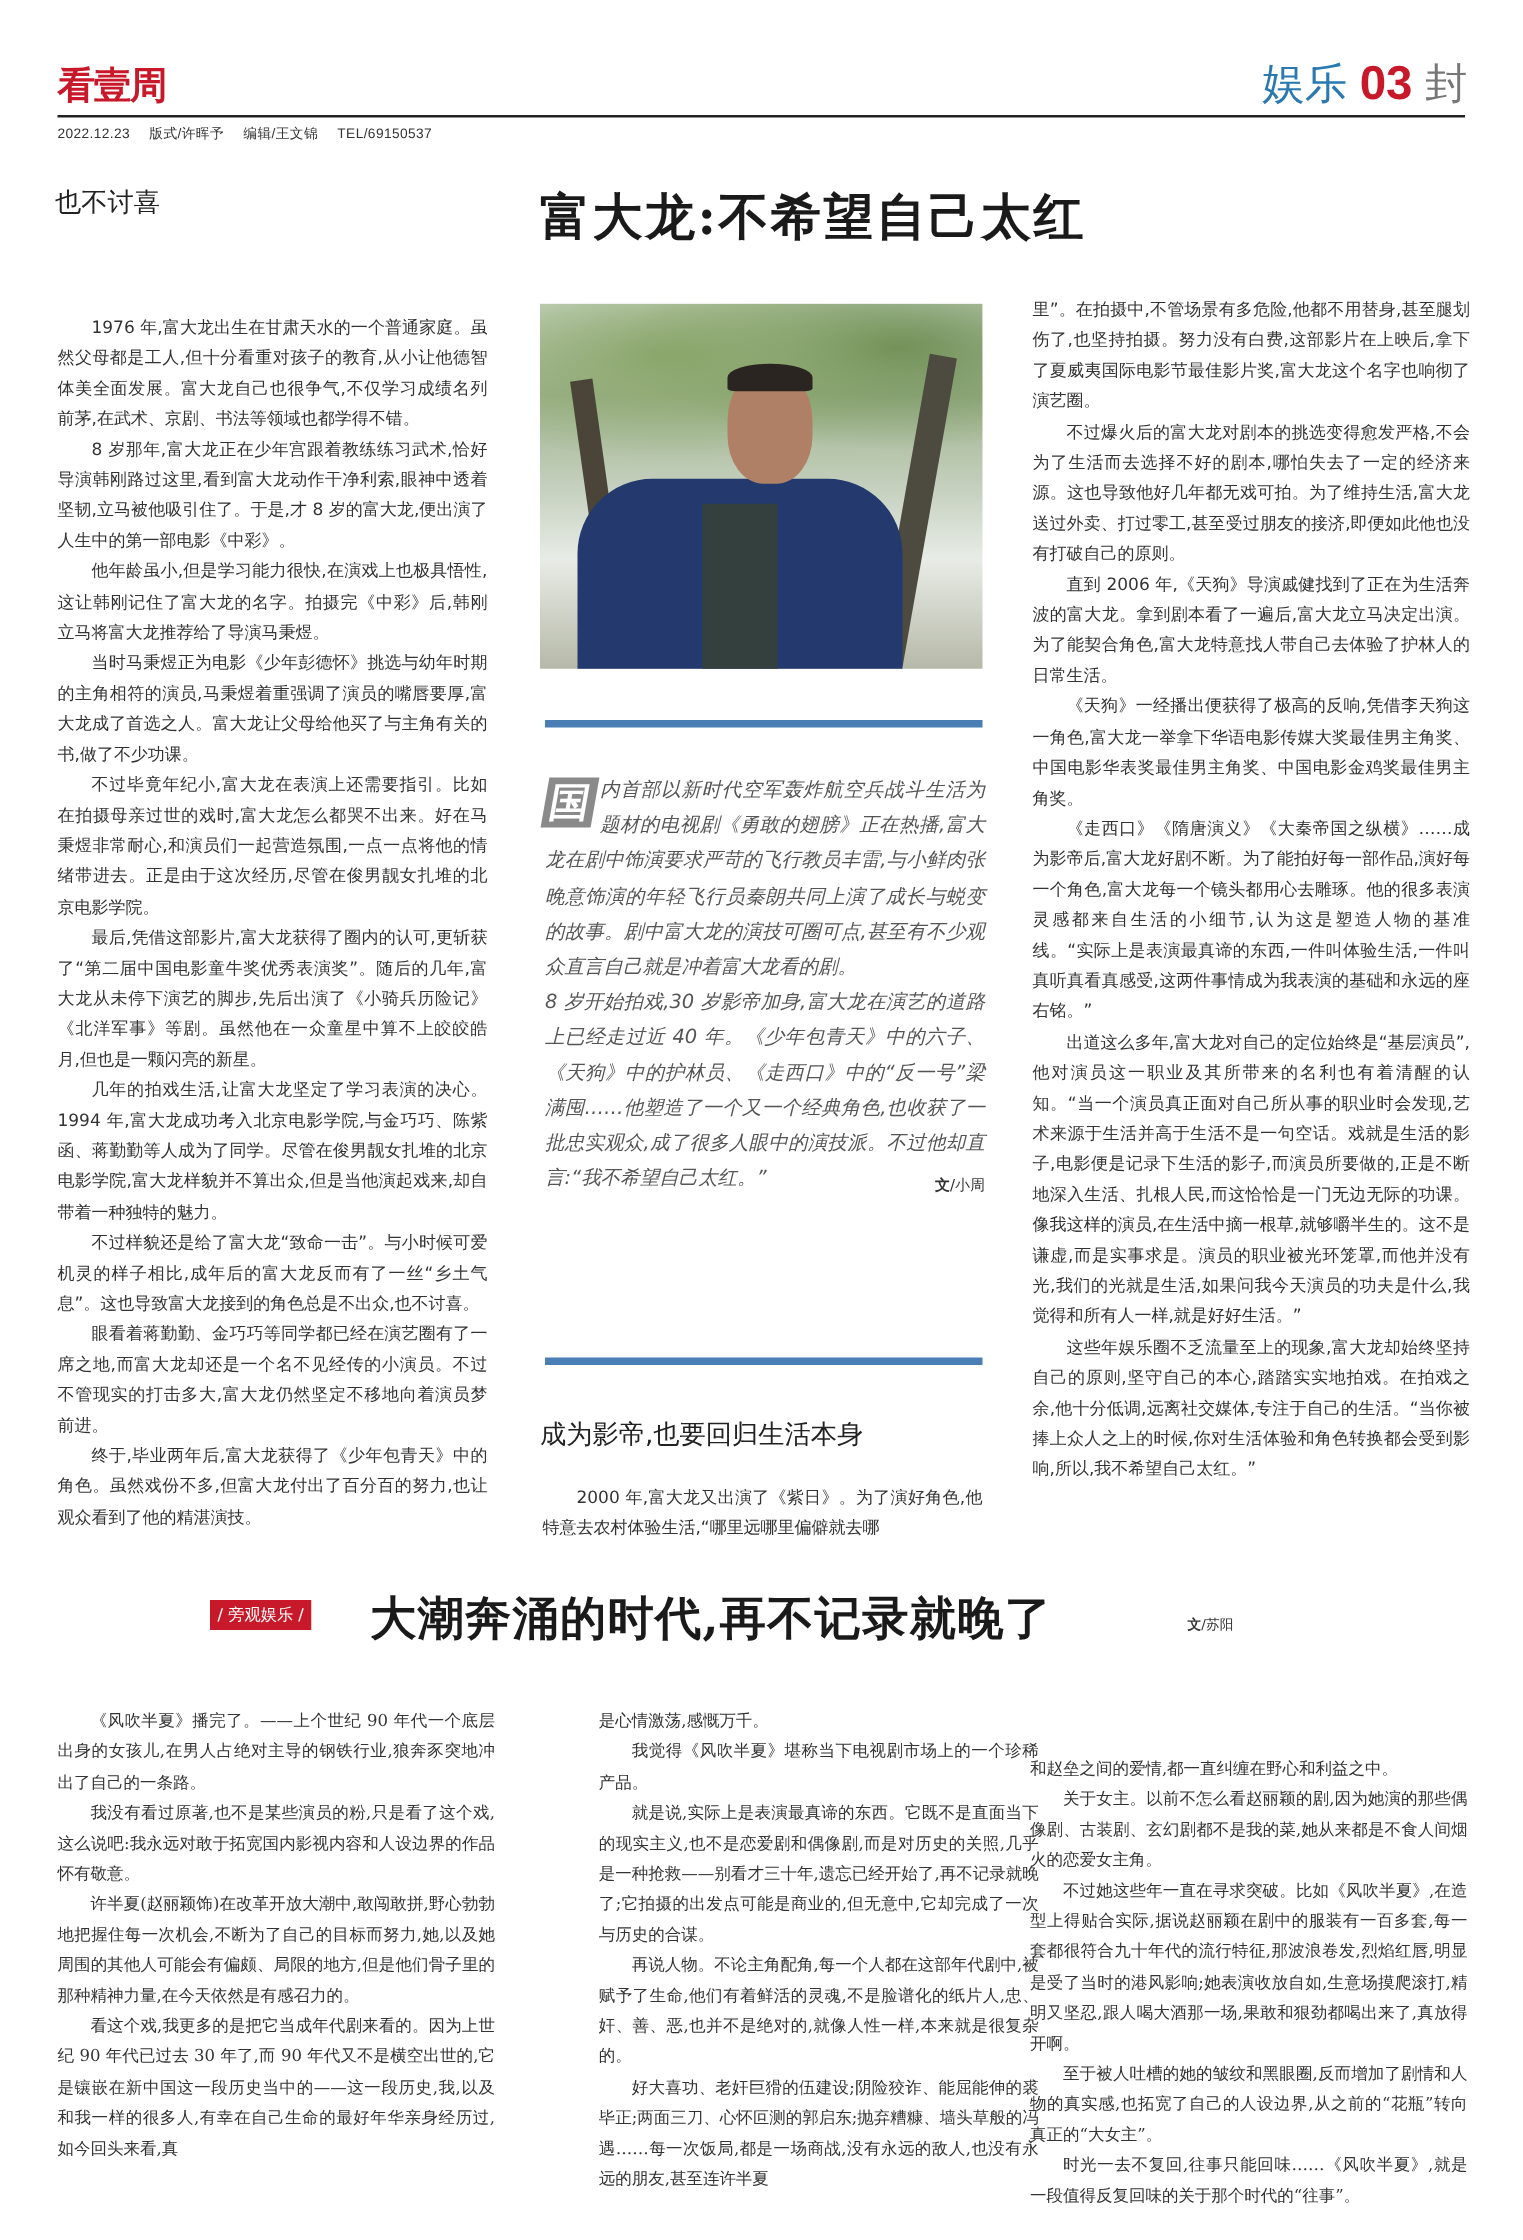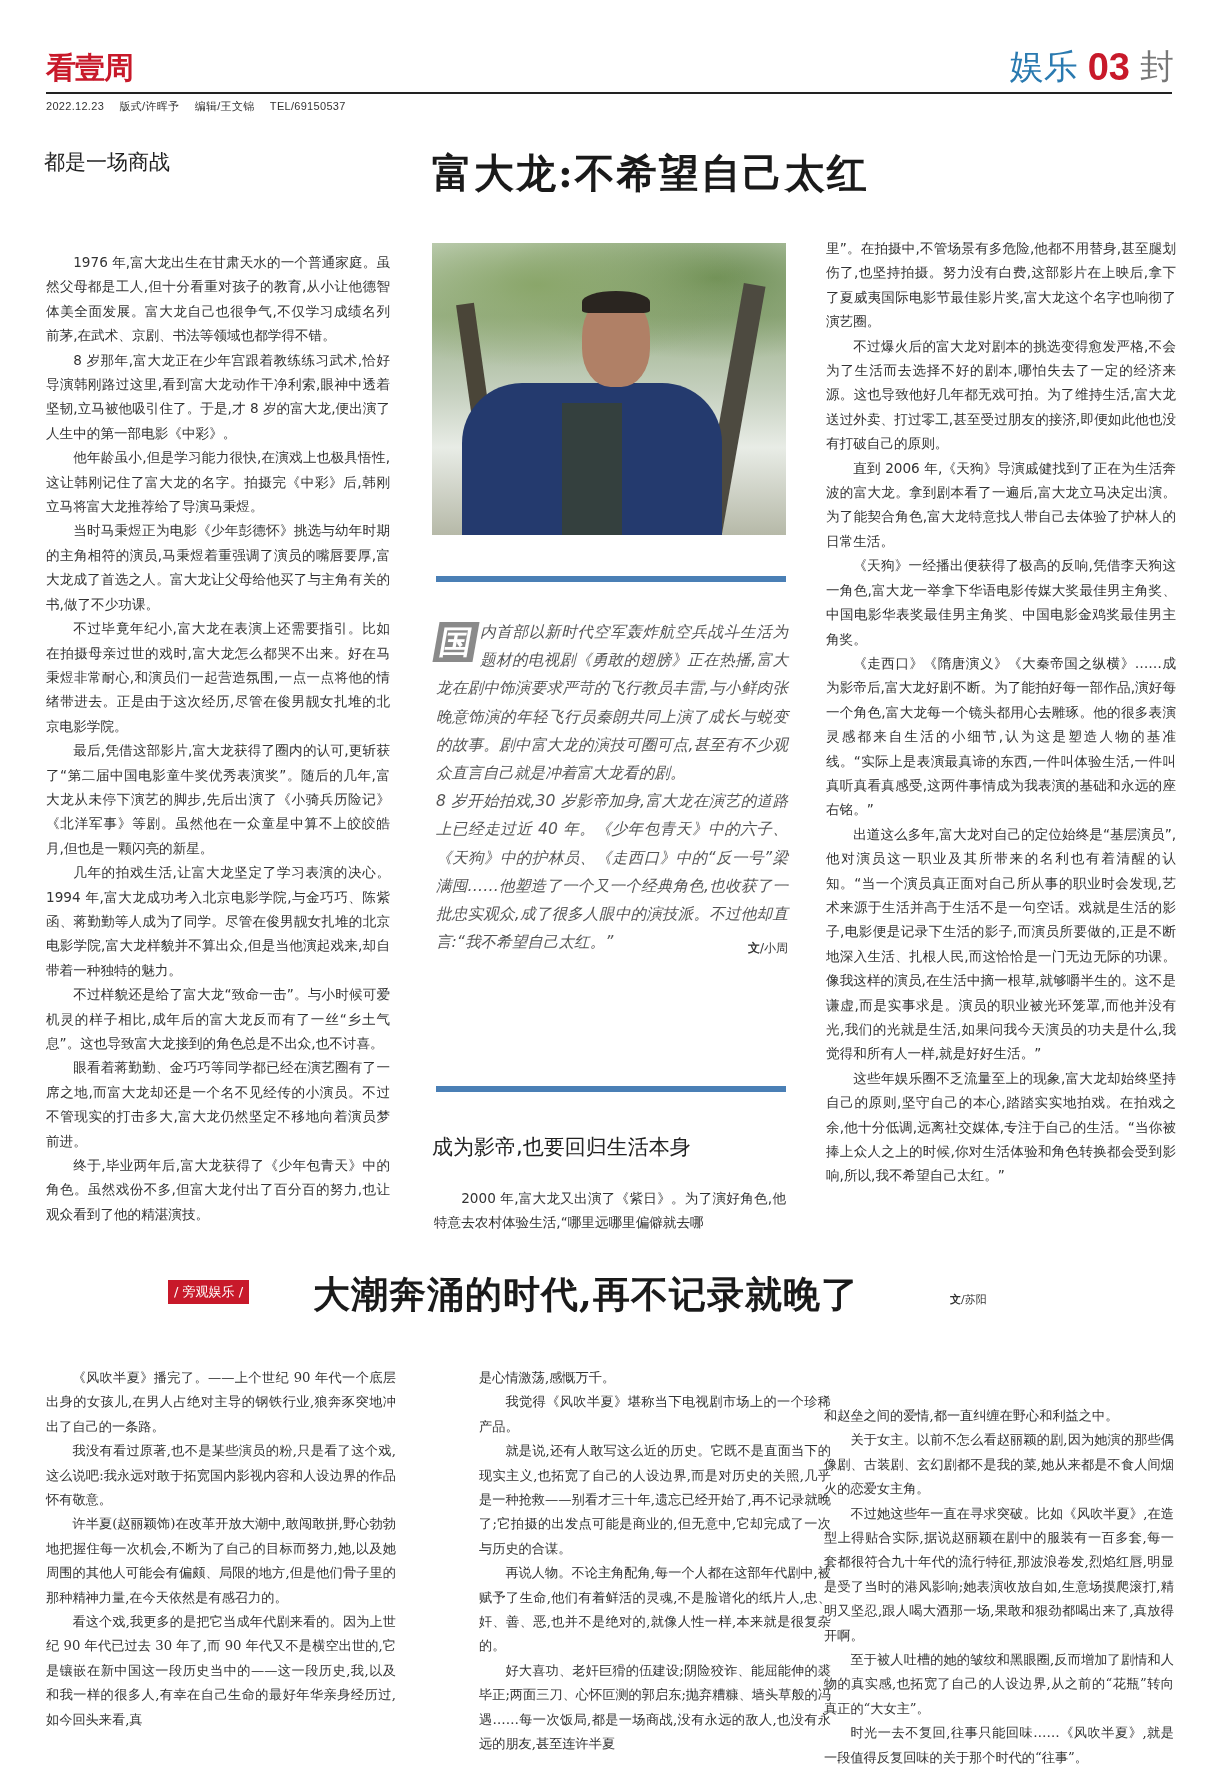--- a/index.html
+++ b/index.html
@@ -38,21 +38,21 @@
 
   .blue-bar { height:6px; background:#4a7fb5; }
   .pull-quote { font-size:15.6px; line-height:28.2px; color:#555; font-style:italic; text-align:justify; }
   .pull-quote p { margin:0; }
   .dropcap { float:left; width:40px; height:40px; margin:4px 4px 0 0; background:#8a8a8a; color:#fff;
          font-size:32px; line-height:40px; text-align:center; font-weight:bold; font-style:normal; transform:skewX(-10deg); }
   .credit { font-size:12px; color:#333; font-style:normal; }
   .credit b { font-weight:bold; }
 
   .tag-box { left:168px; top:1280px; background:#c8192a; color:#fff; font-size:13px; padding:3px 6px; }
-  .second-title { left:313px; top:1270px; font-size:37px; font-weight:bold; color:#1a1a1a;
+  .second-title { left:296px; top:1270px; font-size:37px; font-weight:bold; color:#1a1a1a;
          font-family:"DejaVu Serif", serif; letter-spacing:1px; }
   .second-credit { left:950px; top:1292px; font-size:11px; color:#333; }
   .body-serif { font-family:"DejaVu Serif", serif; font-size:13.2px; line-height:24.4px; color:#333; text-align:justify; }
   .body-serif p { margin:0; text-indent:2em; }
   .body-serif p.noindent { text-indent:0; }
 </style>
 </head>
 <body>
 
 <div class="abs masthead-logo">看壹周</div>
@@ -62,21 +62,21 @@
   <span class="feng">封</span>
 </div>
 <div class="abs rule"></div>
 <div class="abs byline">
   <span>2022.12.23</span>
   <span>版式/许晖予</span>
   <span>编辑/王文锦</span>
   <span>TEL/69150537</span>
 </div>
 
-<div class="abs col-head" style="left:44px; top:148px;">都是一场商战</div>
+<div class="abs col-head" style="left:44px; top:148px;">也不讨喜</div>
 <div class="abs body-text" style="left:46px; top:208px; width:344px;margin-top:42px;">
   <p>1976 年,富大龙出生在甘肃天水的一个普通家庭。虽然父母都是工人,但十分看重对孩子的教育,从小让他德智体美全面发展。富大龙自己也很争气,不仅学习成绩名列前茅,在武术、京剧、书法等领域也都学得不错。</p>
   <p>8 岁那年,富大龙正在少年宫跟着教练练习武术,恰好导演韩刚路过这里,看到富大龙动作干净利索,眼神中透着坚韧,立马被他吸引住了。于是,才 8 岁的富大龙,便出演了人生中的第一部电影《中彩》。</p>
   <p>他年龄虽小,但是学习能力很快,在演戏上也极具悟性,这让韩刚记住了富大龙的名字。拍摄完《中彩》后,韩刚立马将富大龙推荐给了导演马秉煜。</p>
   <p>当时马秉煜正为电影《少年彭德怀》挑选与幼年时期的主角相符的演员,马秉煜着重强调了演员的嘴唇要厚,富大龙成了首选之人。富大龙让父母给他买了与主角有关的书,做了不少功课。</p>
   <p>不过毕竟年纪小,富大龙在表演上还需要指引。比如在拍摄母亲过世的戏时,富大龙怎么都哭不出来。好在马秉煜非常耐心,和演员们一起营造氛围,一点一点将他的情绪带进去。正是由于这次经历,尽管在俊男靓女扎堆的北京电影学院。</p>
   <p>最后,凭借这部影片,富大龙获得了圈内的认可,更斩获了“第二届中国电影童牛奖优秀表演奖”。随后的几年,富大龙从未停下演艺的脚步,先后出演了《小骑兵历险记》《北洋军事》等剧。虽然他在一众童星中算不上皎皎皓月,但也是一颗闪亮的新星。</p>
   <p>几年的拍戏生活,让富大龙坚定了学习表演的决心。1994 年,富大龙成功考入北京电影学院,与金巧巧、陈紫函、蒋勤勤等人成为了同学。尽管在俊男靓女扎堆的北京电影学院,富大龙样貌并不算出众,但是当他演起戏来,却自带着一种独特的魅力。</p>
   <p>不过样貌还是给了富大龙“致命一击”。与小时候可爱机灵的样子相比,成年后的富大龙反而有了一丝“乡土气息”。这也导致富大龙接到的角色总是不出众,也不讨喜。</p>
   <p>眼看着蒋勤勤、金巧巧等同学都已经在演艺圈有了一席之地,而富大龙却还是一个名不见经传的小演员。不过不管现实的打击多大,富大龙仍然坚定不移地向着演员梦前进。</p>
@@ -124,21 +124,21 @@
 
 <div class="abs body-serif" style="left:46px; top:1366px; width:350px;">
   <p>《风吹半夏》播完了。——上个世纪 90 年代一个底层出身的女孩儿,在男人占绝对主导的钢铁行业,狼奔豕突地冲出了自己的一条路。</p>
   <p>我没有看过原著,也不是某些演员的粉,只是看了这个戏,这么说吧:我永远对敢于拓宽国内影视内容和人设边界的作品怀有敬意。</p>
   <p>许半夏(赵丽颖饰)在改革开放大潮中,敢闯敢拼,野心勃勃地把握住每一次机会,不断为了自己的目标而努力,她,以及她周围的其他人可能会有偏颇、局限的地方,但是他们骨子里的那种精神力量,在今天依然是有感召力的。</p>
   <p>看这个戏,我更多的是把它当成年代剧来看的。因为上世纪 90 年代已过去 30 年了,而 90 年代又不是横空出世的,它是镶嵌在新中国这一段历史当中的——这一段历史,我,以及和我一样的很多人,有幸在自己生命的最好年华亲身经历过,如今回头来看,真</p>
 </div>
 <div class="abs body-serif" style="left:434px; top:1366px; width:352px;margin-left:45px;">
   <p class="noindent">是心情激荡,感慨万千。</p>
   <p>我觉得《风吹半夏》堪称当下电视剧市场上的一个珍稀产品。</p>
-  <p>就是说,还有人敢写这么近的历史。它既不是直面当下的现实主义,也拓宽了自己的人设边界,而是对历史的关照,几乎是一种抢救——别看才三十年,遗忘已经开始了,再不记录就晚了;它拍摄的出发点可能是商业的,但无意中,它却完成了一次与历史的合谋。</p>
+  <p>就是说,实际上是表演最真谛的东西。它既不是直面当下的现实主义,也不是恋爱剧和偶像剧,而是对历史的关照,几乎是一种抢救——别看才三十年,遗忘已经开始了,再不记录就晚了;它拍摄的出发点可能是商业的,但无意中,它却完成了一次与历史的合谋。</p>
   <p>再说人物。不论主角配角,每一个人都在这部年代剧中,被赋予了生命,他们有着鲜活的灵魂,不是脸谱化的纸片人,忠、奸、善、恶,也并不是绝对的,就像人性一样,本来就是很复杂的。</p>
   <p>好大喜功、老奸巨猾的伍建设;阴险狡诈、能屈能伸的裘毕正;两面三刀、心怀叵测的郭启东;抛弃糟糠、墙头草般的冯遇……每一次饭局,都是一场商战,没有永远的敌人,也没有永远的朋友,甚至连许半夏</p>
 </div>
 <div class="abs body-serif" style="left:824px; top:1366px; width:350px;margin-top:38px;">
   <p class="noindent">和赵垒之间的爱情,都一直纠缠在野心和利益之中。</p>
   <p>关于女主。以前不怎么看赵丽颖的剧,因为她演的那些偶像剧、古装剧、玄幻剧都不是我的菜,她从来都是不食人间烟火的恋爱女主角。</p>
   <p>不过她这些年一直在寻求突破。比如《风吹半夏》,在造型上得贴合实际,据说赵丽颖在剧中的服装有一百多套,每一套都很符合九十年代的流行特征,那波浪卷发,烈焰红唇,明显是受了当时的港风影响;她表演收放自如,生意场摸爬滚打,精明又坚忍,跟人喝大酒那一场,果敢和狠劲都喝出来了,真放得开啊。</p>
   <p>至于被人吐槽的她的皱纹和黑眼圈,反而增加了剧情和人物的真实感,也拓宽了自己的人设边界,从之前的“花瓶”转向真正的“大女主”。</p>
   <p>时光一去不复回,往事只能回味……《风吹半夏》,就是一段值得反复回味的关于那个时代的“往事”。</p>
 </div>

